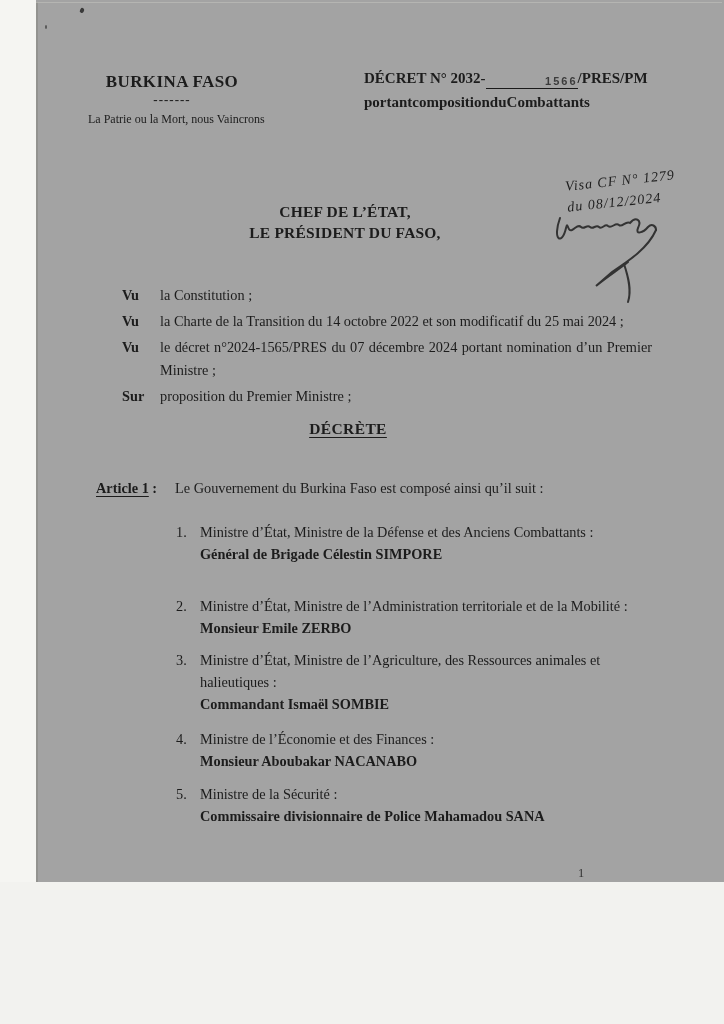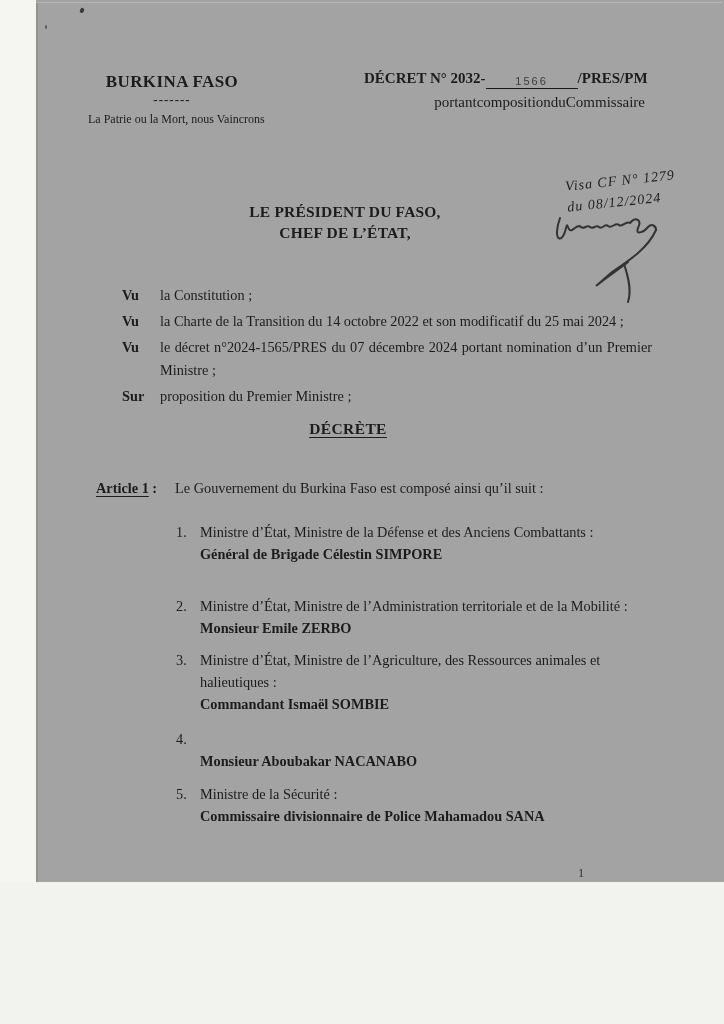--- a/index.html
+++ b/index.html
@@ -14,22 +14,22 @@
   .smudge1{position:absolute;left:240px;top:935px;width:220px;height:22px;background:radial-gradient(ellipse at center,rgba(205,185,195,.35),rgba(205,185,195,0) 70%);}
   .smudge2{position:absolute;left:620px;top:925px;width:80px;height:34px;background:radial-gradient(ellipse at center,rgba(205,188,198,.4),rgba(205,188,198,0) 70%);}
 
   
   .hdr-left{position:absolute;left:88px;top:72px;width:168px;text-align:center;}
   .hdr-country{font-size:17px;font-weight:bold;letter-spacing:.4px;}
   .hdr-dashes{font-size:13px;font-weight:bold;letter-spacing:1px;line-height:10px;margin-top:3px;}
   .hdr-motto{font-size:12px;margin-top:7px;white-space:nowrap;}
   .hdr-right{position:absolute;left:364px;top:70px;width:281px;}
   .decree-line{font-size:15px;font-weight:bold;white-space:nowrap;}
-  .decree-num{display:inline-block;width:92px;text-align:center;font-family:"Liberation Sans",sans-serif;font-size:11px;font-weight:normal;letter-spacing:2px;color:#3c3c3c;border-bottom:1.6px solid #1a1a1a;vertical-align:-2px;line-height:13px;}
-  .decree-subject{margin-top:5px;display:flex;justify-content:flex-end;font-size:15px;font-weight:normal;}
+  .decree-num{display:inline-block;width:92px;text-align:right;font-family:"Liberation Sans",sans-serif;font-size:11px;font-weight:bold;letter-spacing:2px;color:#3c3c3c;border-bottom:1.6px solid #1a1a1a;vertical-align:-2px;line-height:13px;}
+  .decree-subject{margin-top:5px;display:flex;justify-content:flex-start;font-size:15px;font-weight:bold;}
 
   
   .visa{position:absolute;left:566px;top:170px;transform:rotate(-6deg);font-style:italic;font-size:14px;letter-spacing:1px;color:#1f1f1f;line-height:21px;white-space:nowrap;}
   .sig{position:absolute;left:548px;top:198px;width:150px;height:110px;}
 
   
   .title{position:absolute;left:155px;top:201px;width:380px;text-align:center;font-size:15.5px;font-weight:bold;line-height:21px;letter-spacing:.2px;}
 
   
   .preamble{position:absolute;left:122px;top:284px;width:530px;font-size:14.3px;line-height:23px;}
@@ -85,39 +85,39 @@
     <div class="hdr-dashes">-------</div>
     <div class="hdr-motto">La Patrie ou la Mort, nous Vaincrons</div>
   </div>
 
   <div class="hdr-right">
     <div class="decree-line"><span>DÉCRET N° 2032-</span><span class="decree-num">1566</span><span>/PRES/PM</span></div>
     <div class="decree-subject">
       <span>portant</span>
       <span>composition</span>
       <span>du</span>
-      <span>Commissaire</span>
+      <span>Combattants</span>
     </div>
   </div>
 
   <div class="visa">
     <div>Visa CF N° 1279</div>
     <div>du 08/12/2024</div>
   </div>
   <svg class="sig" viewBox="0 0 150 110">
     <g fill="none" stroke="#202020" stroke-width="2" stroke-linecap="round" opacity="0.85">
       <path d="M12,20 C4,42 14,48 18,30 C20,22 19,34 24,32 C28,30 30,26 33,29 C36,32 39,26 42,29 C45,32 48,26 51,29 C54,32 57,25 60,28 C64,31 67,24 71,27 C74,30 78,22 82,25 C88,18 94,22 90,30 C87,37 95,35 100,29 C104,25 108,28 108,32"></path>
       <path d="M108,32 C100,50 82,62 64,74 L48,88 C60,78 70,72 80,64"></path>
       <path d="M76,66 C80,78 84,92 80,104"></path>
     </g>
   </svg>
 
   <div class="title">
+    <div>CHEF DE L’ÉTAT,</div>
     <div>LE PRÉSIDENT DU FASO,</div>
-    <div>CHEF DE L’ÉTAT,</div>
   </div>
 
   <div class="preamble">
     <div class="prow">
       <span class="plabel">Vu</span>
       <span class="ptext">la Constitution ;</span>
     </div>
     <div class="prow">
       <span class="plabel">Vu</span>
       <span class="ptext nowrap">la Charte de la Transition du 14 octobre 2022 et son modificatif du 25 mai 2024 ;</span>
@@ -150,21 +150,21 @@
       <span><span class="mtitle">Ministre d’État, Ministre de l’Administration territoriale et de la Mobilité :</span><br>
       <span class="mname">Monsieur Emile ZERBO</span></span>
     </div>
     <div class="minister">
       <span class="mnum">3.</span>
       <span><span class="mtitle">Ministre d’État, Ministre de l’Agriculture, des Ressources animales et halieutiques :</span><br>
       <span class="mname">Commandant Ismaël SOMBIE</span></span>
     </div>
     <div class="minister">
       <span class="mnum">4.</span>
-      <span><br>
+      <span><span class="mtitle">Ministre de l’Économie et des Finances :</span><br>
       <span class="mname">Monsieur Aboubakar NACANABO</span></span>
     </div>
     <div class="minister">
       <span class="mnum">5.</span>
       <span><span class="mtitle">Ministre de la Sécurité :</span><br>
       <span class="mname">Commissaire divisionnaire de Police Mahamadou SANA</span></span>
     </div>
   </div>
 
   <div class="pagenum">1</div>

